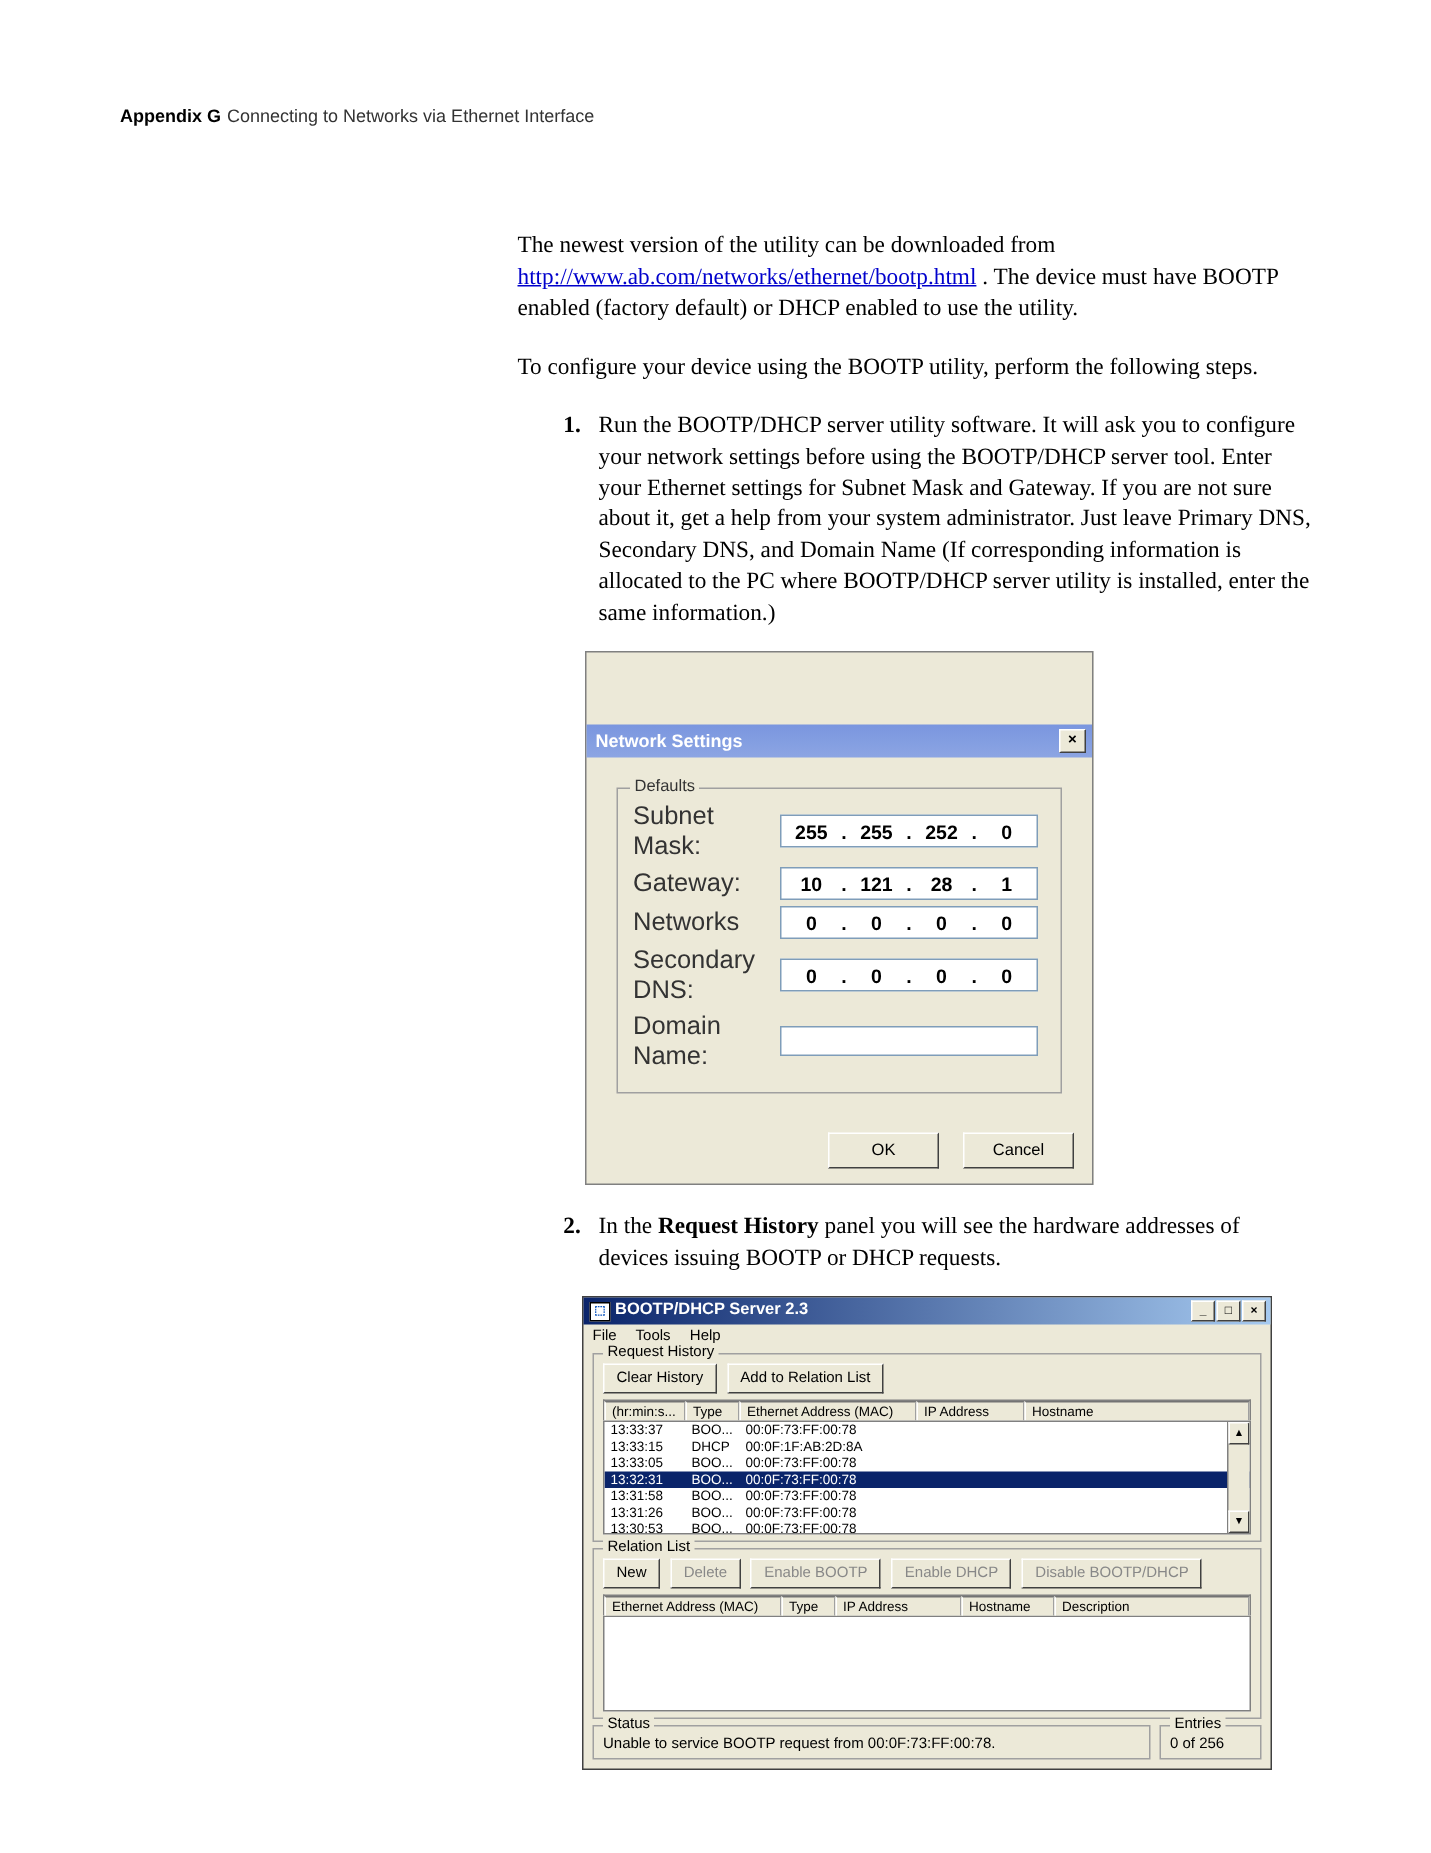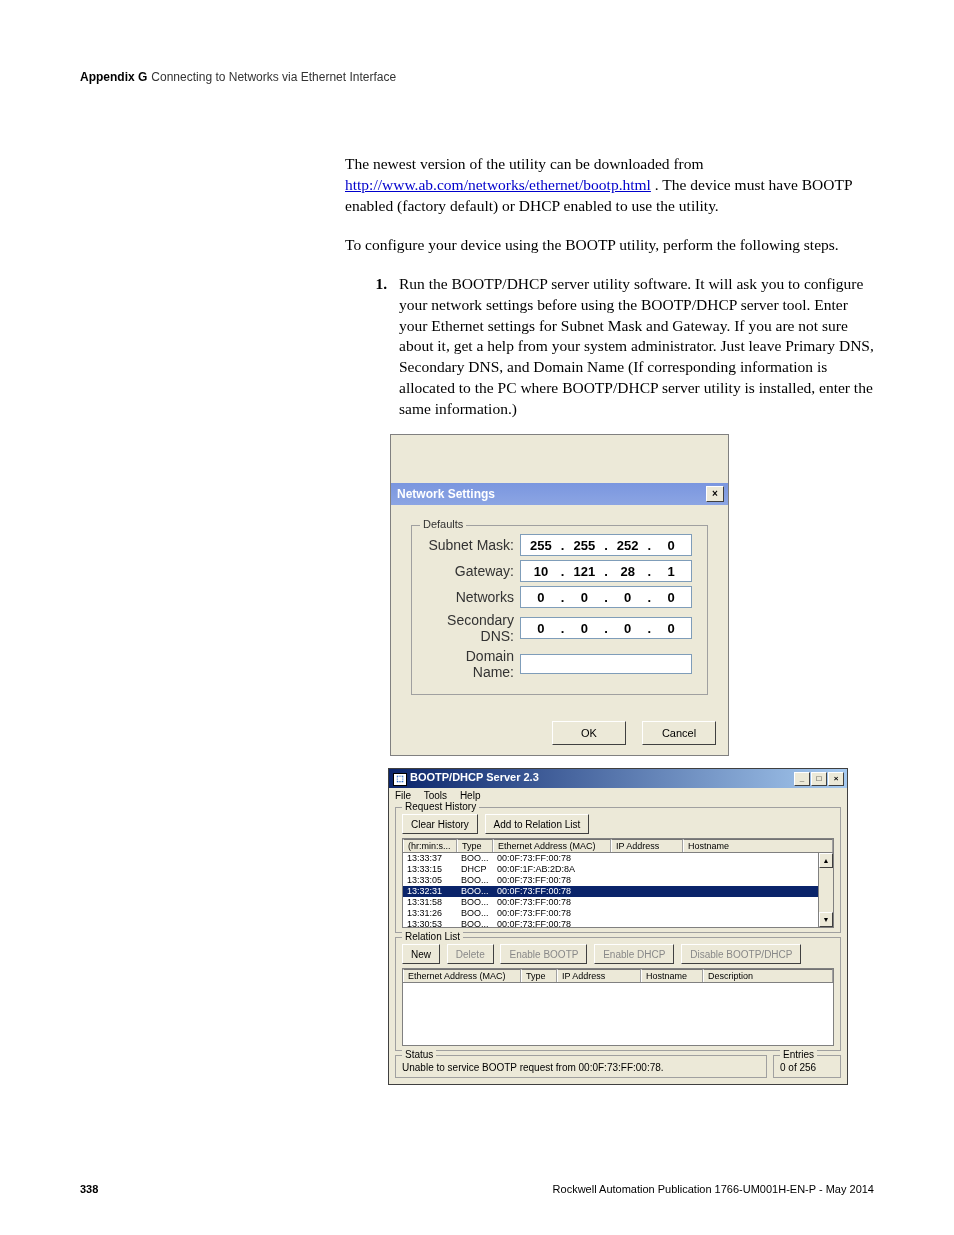--- a/index.html
+++ b/index.html
@@ -109,22 +109,22 @@
     color: #333;
   }
   .netrow {
     display: flex;
     align-items: center;
     gap: 6px;
     margin-bottom: 4px;
   }
   .netrow .lbl {
     width: 92px;
-    text-align: right;
-    font-size: 14px;
+    text-align: left;
+    font-size: 17px;
     color: #333;
   }
   .ipbox {
     display: flex;
     align-items: center;
     border: 1px solid #7f9db9;
     background: #fff;
     height: 20px;
     width: 170px;
     font-family: Arial, sans-serif;
@@ -329,20 +329,27 @@
           <div class="textin"></div>
         </div>
       </div>
       <div class="btnrow">
         <div class="btn">OK</div>
         <div class="btn">Cancel</div>
       </div>
     </div>
   </div>
 
+  <div class="body-text">
+    <ol class="steps" start="2">
+      <li>
+        <span>In the </span><strong>Request History</strong><span> panel you will see the hardware addresses of devices issuing BOOTP or DHCP requests.</span>
+      </li>
+    </ol>
+  </div>
 
   <div class="dlg-img2">
     <div class="bootpwin">
       <div class="titlebar">
         <span><span class="appicon">⬚</span><span>BOOTP/DHCP Server 2.3</span></span>
         <span class="winbtns">
           <span class="wb">_</span>
           <span class="wb">□</span>
           <span class="wb">×</span>
         </span>
@@ -434,17 +441,13 @@
           <span>Unable to service BOOTP request from 00:0F:73:FF:00:78.</span>
         </div>
         <div class="statusbox" style="width:54px">
           <span class="legend">Entries</span>
           <span>0 of 256</span>
         </div>
       </div>
     </div>
   </div>
 
-  <div class="footer">
-    <span class="pnum">338</span>
-    <span>Rockwell Automation Publication 1766-UM001H-EN-P - May 2014</span>
-  </div>
 </div>
 
 </body></html>

